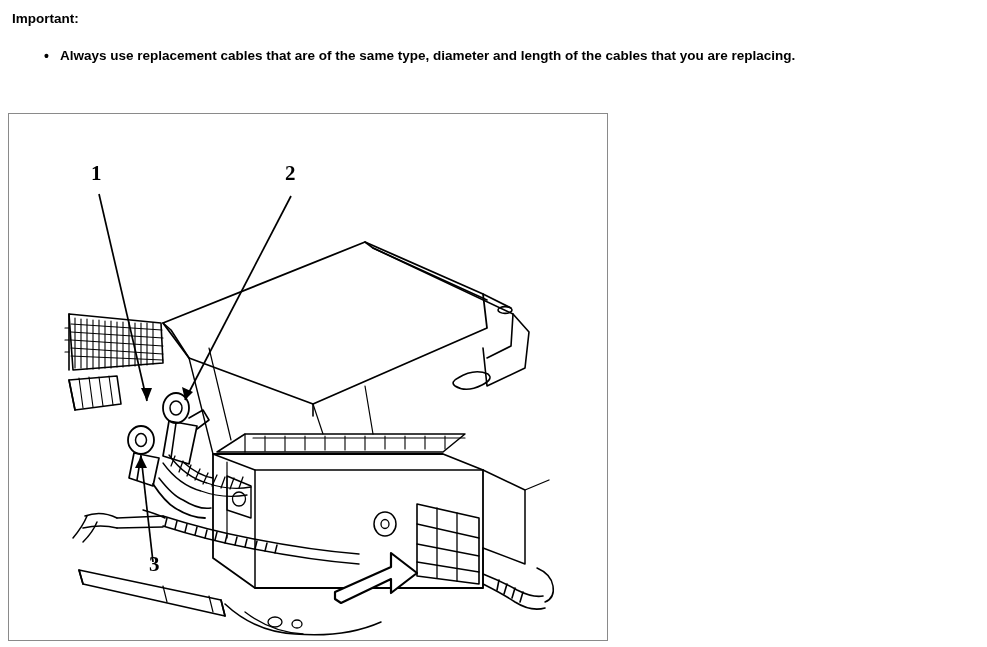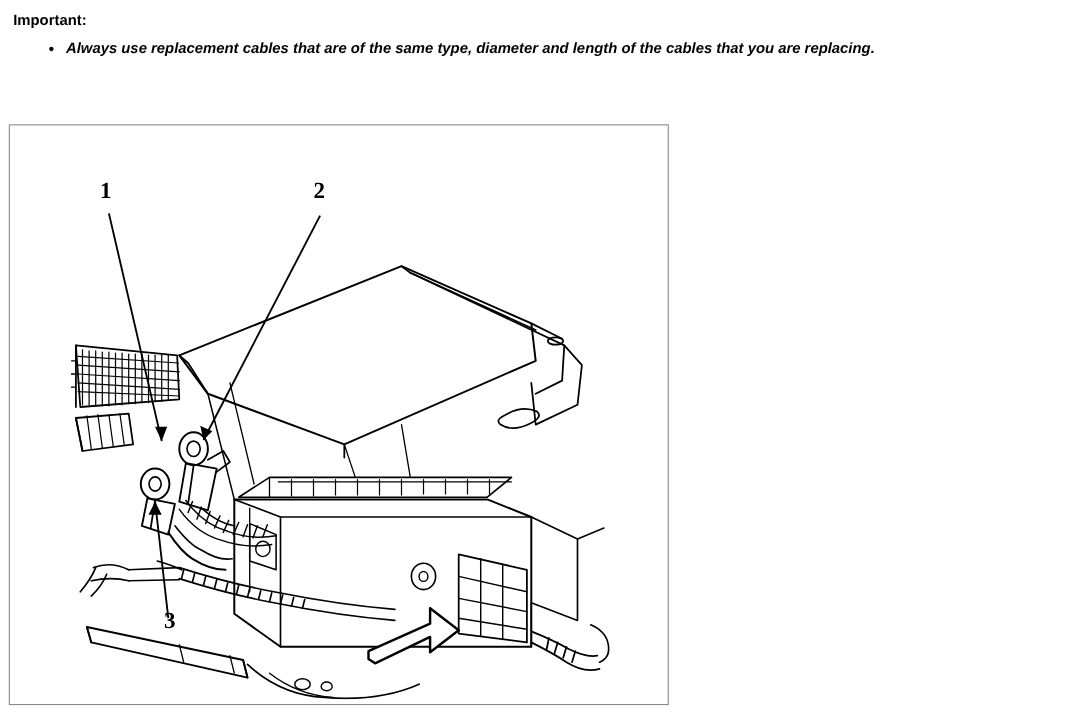--- a/index.html
+++ b/index.html
@@ -23,24 +23,23 @@
     padding: 8px 16px 0 10px;
   }
   .important-heading {
     font-size: 13.5px;
     font-weight: bold;
     line-height: 18px;
     margin: 2px 0 0 2px;
     color: #000;
   }
   ul.notes {
-    margin: 4px 0 0 0;
+    margin: 16px 0 0 0;
     padding-left: 34px;
     list-style: none;
-    font-style: italic;
   }
   ul.notes li {
     position: relative;
     font-size: 13.5px;
     font-weight: bold;
     line-height: 24px;
     color: #000;
     padding-left: 16px;
   }
   ul.notes li::before {

